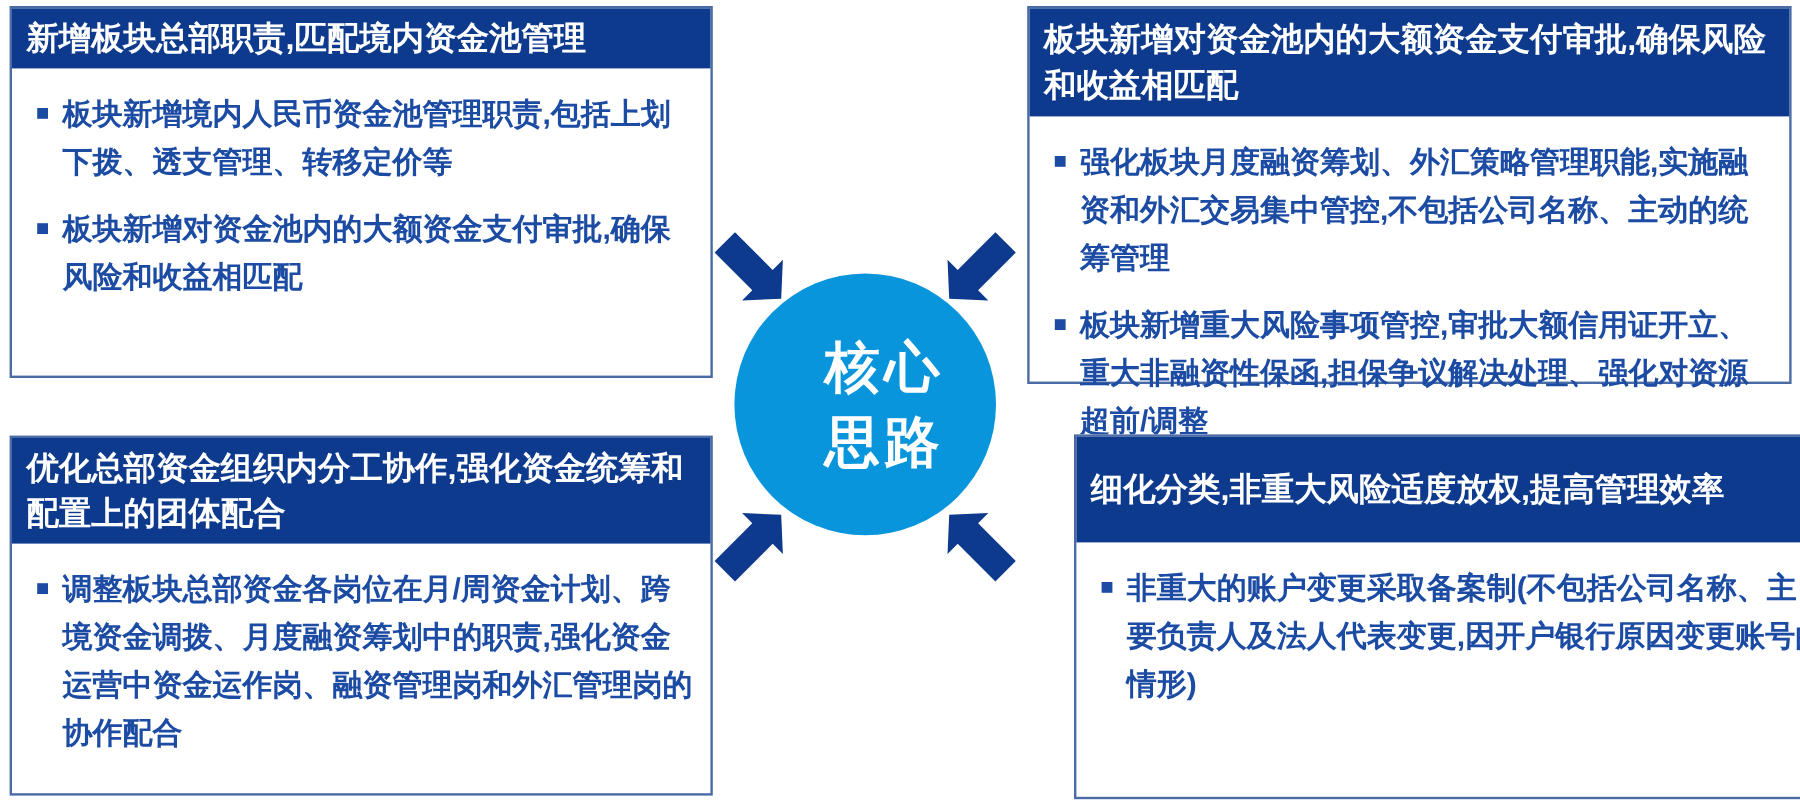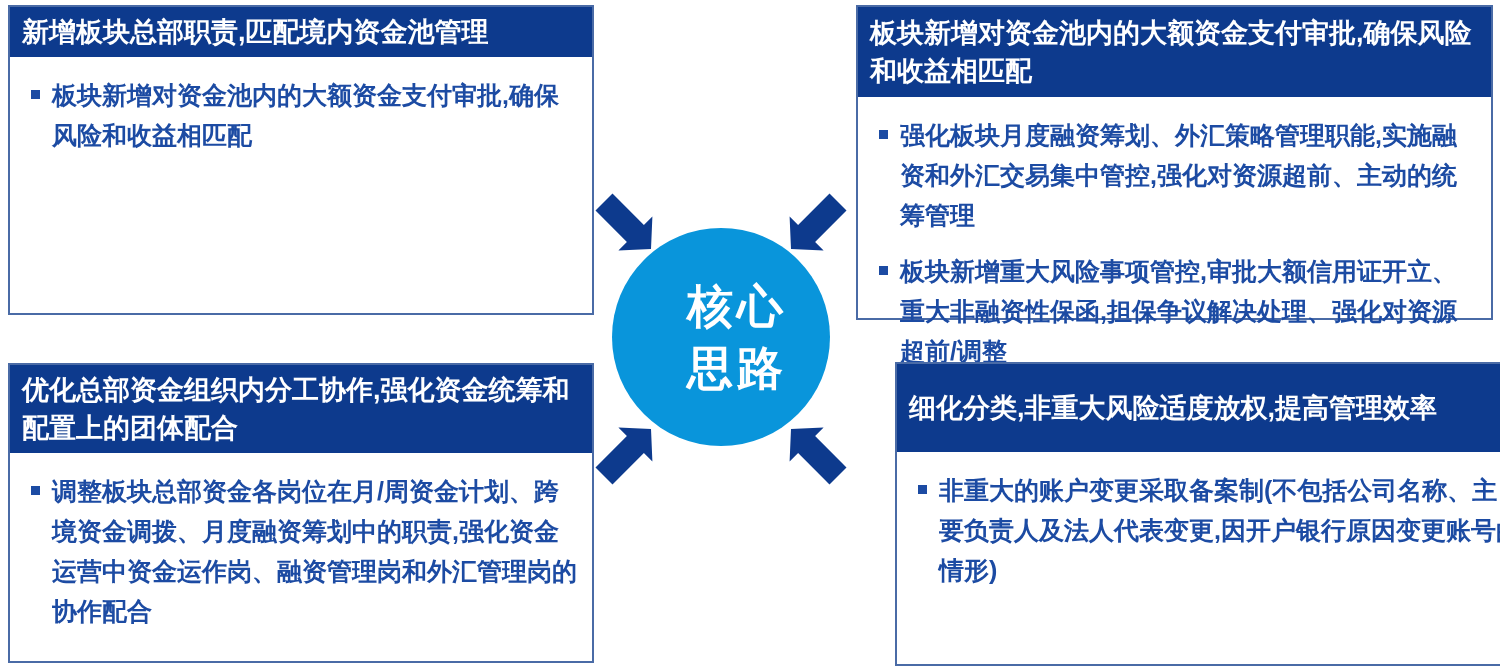--- a/index.html
+++ b/index.html
@@ -102,31 +102,35 @@
 </head>
 <body>
 
 <div class="canvas">
 
   <section class="box box-tl">
     <header class="box-header h1line">新增板块总部职责,匹配境内资金池管理</header>
     <div class="box-body">
       <div class="bullet">
         <span class="bullet-marker"></span>
+        <span class="bullet-text">板块新增境内人民币资金池管理职责,包括上划下拨、透支管理、转移定价等</span>
+      </div>
+      <div class="bullet">
+        <span class="bullet-marker"></span>
         <span class="bullet-text">板块新增对资金池内的大额资金支付审批,确保风险和收益相匹配</span>
       </div>
     </div>
   </section>
 
   <section class="box box-tr">
     <header class="box-header h2line">板块新增对资金池内的大额资金支付审批,确保风险和收益相匹配</header>
     <div class="box-body">
       <div class="bullet">
         <span class="bullet-marker"></span>
-        <span class="bullet-text">强化板块月度融资筹划、外汇策略管理职能,实施融资和外汇交易集中管控,强化对资源超前、主动的统筹管理</span>
+        <span class="bullet-text">强化板块月度融资筹划、外汇策略管理职能,实施融资和外汇交易集中管控,不包括公司名称、主动的统筹管理</span>
       </div>
       <div class="bullet">
         <span class="bullet-marker"></span>
         <span class="bullet-text">板块新增重大风险事项管控,审批大额信用证开立、重大非融资性保函,担保争议解决处理、强化对资源超前/调整</span>
       </div>
     </div>
   </section>
 
   <section class="box box-bl">
     <header class="box-header h2line" style="height:88px;">优化总部资金组织内分工协作,强化资金统筹和配置上的团体配合</header>

